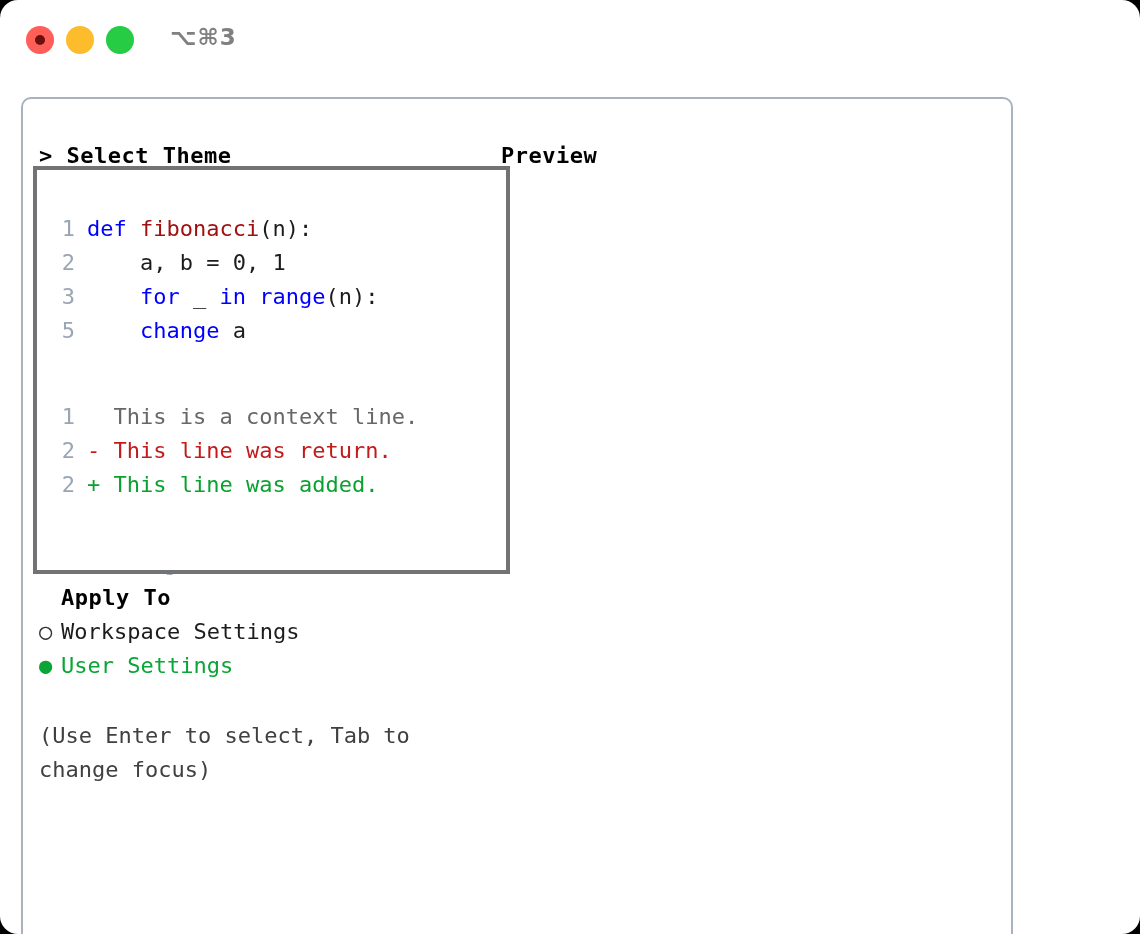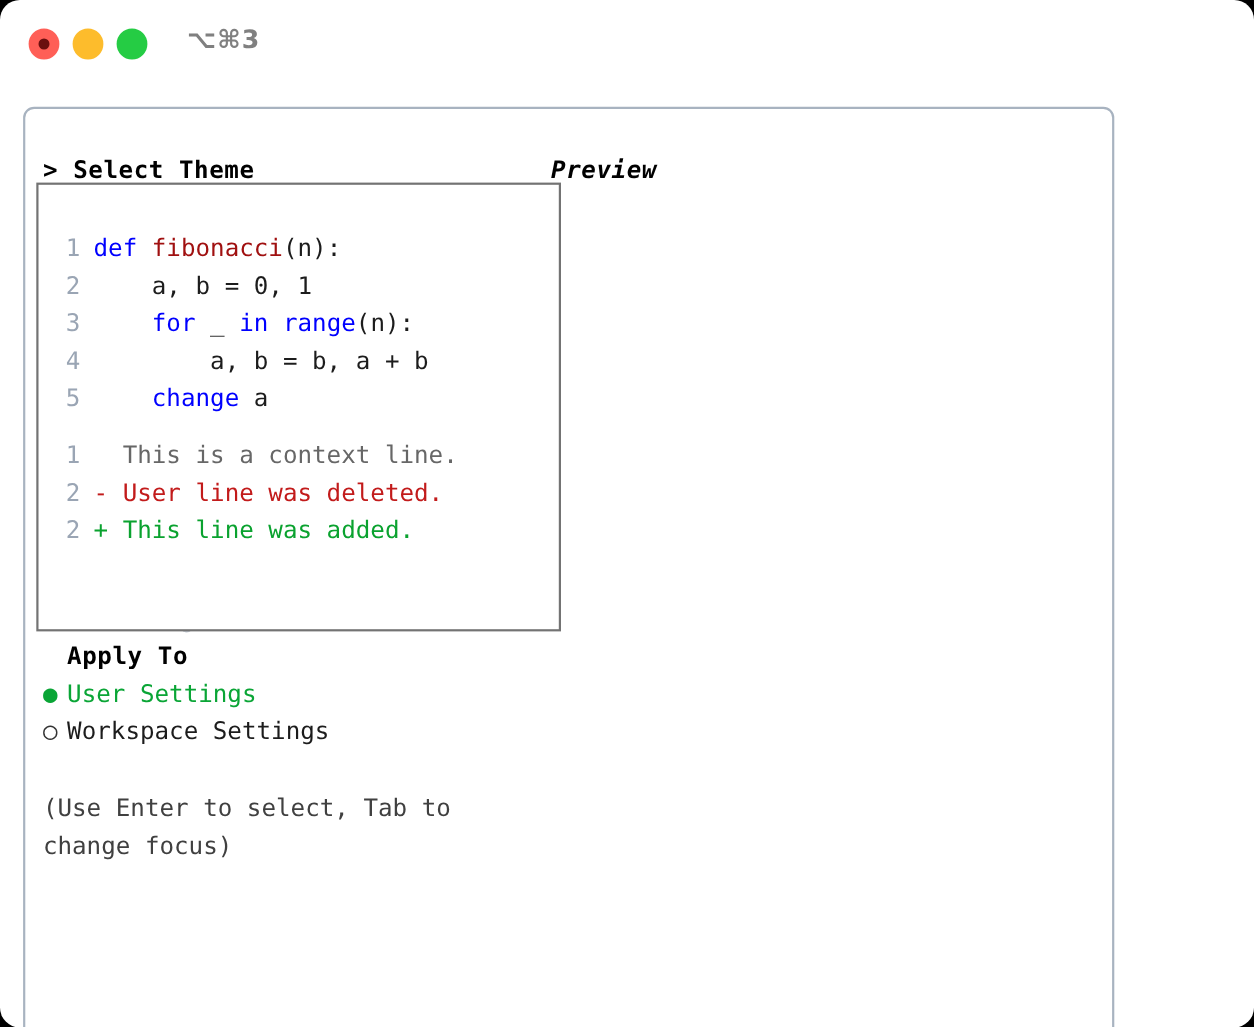--- a/index.html
+++ b/index.html
@@ -130,38 +130,37 @@
     line-height: 34px;
     color: #404040;
     width: 405px;
   }
 
   
   #right-col {
     position: absolute;
     left: 478px;
     top: 40px;
-    font-style: italic;
   }
 
   #preview-title {
     font-size: 22px;
     font-weight: bold;
     color: #000000;
     letter-spacing: 0.5px;
     line-height: 34px;
   }
 
   #preview-box {
     position: absolute;
     left: 10px;
     top: 67px;
     width: 477px;
     height: 408px;
-    border: 2px solid #737373;
+    border: 4px solid #737373;
     box-sizing: border-box;
     background: #ffffff;
   }
 
   #code-area {
     position: absolute;
     left: 8px;
     top: 42px;
     font-size: 22px;
     line-height: 34px;
@@ -227,41 +226,40 @@
           <div class="row"><span class="bullet">○</span><span class="theme-name">Ayu Light</span><span class="theme-tag">Light</span></div>
           <div class="row"><span class="bullet bullet-sel">●</span><span class="theme-name-sel">Default Light</span><span class="theme-tag">Light</span></div>
           <div class="row"><span class="bullet">○</span><span class="theme-name">GitHub Light</span><span class="theme-tag">Light</span></div>
           <div class="row"><span class="bullet">○</span><span class="theme-name">Google Code</span><span class="theme-tag">Light</span></div>
           <div class="row"><span class="bullet">○</span><span class="theme-name">XCode</span><span class="theme-tag">Light</span></div>
         </div>
 
       <div id="apply-block">
         <div class="row apply-header">Apply To</div>
         <div id="apply-list">
+            <div class="row"><span class="bullet">○</span><span>Workspace Settings</span></div>
             <div class="row"><span class="bullet bullet-sel">●</span><span class="apply-sel">User Settings</span></div>
-            <div class="row"><span class="bullet">○</span><span>Workspace Settings</span></div>
           </div>
       </div>
 
       <div id="hint">(Use Enter to select, Tab to change focus)</div>
     </div>
 
     <div id="right-col">
       <div id="preview-title">Preview</div>
     </div>
 
     <div id="preview-box">
       <div id="code-area">
           <div class="code-line"><span class="ln">1</span><span class="kw">def </span><span class="fn">fibonacci</span><span class="pl">(n):</span></div>
           <div class="code-line"><span class="ln">2</span><span class="pl">    a, b = 0, 1</span></div>
           <div class="code-line"><span class="ln">3</span><span class="pl">    </span><span class="kw">for</span><span class="pl"> _ </span><span class="kw">in</span><span class="pl"> </span><span class="kw">range</span><span class="pl">(n):</span></div>
-          <div class="code-line"><span class="ln">4</span><span class="pl">        a, b = b, a + b</span></div>
           <div class="code-line"><span class="ln">5</span><span class="pl">    </span><span class="kw">change</span><span class="pl"> a</span></div>
         </div>
       <div id="diff-area">
           <div class="code-line"><span class="ln">1</span><span class="d-ctx">  This is a context line.</span></div>
-          <div class="code-line"><span class="ln">2</span><span class="d-del">- User line was deleted.</span></div>
+          <div class="code-line"><span class="ln">2</span><span class="d-del">- This line was return.</span></div>
           <div class="code-line"><span class="ln">2</span><span class="d-add">+ This line was added.</span></div>
         </div>
     </div>
 
   </div>
 </div>
 
 </body></html>

